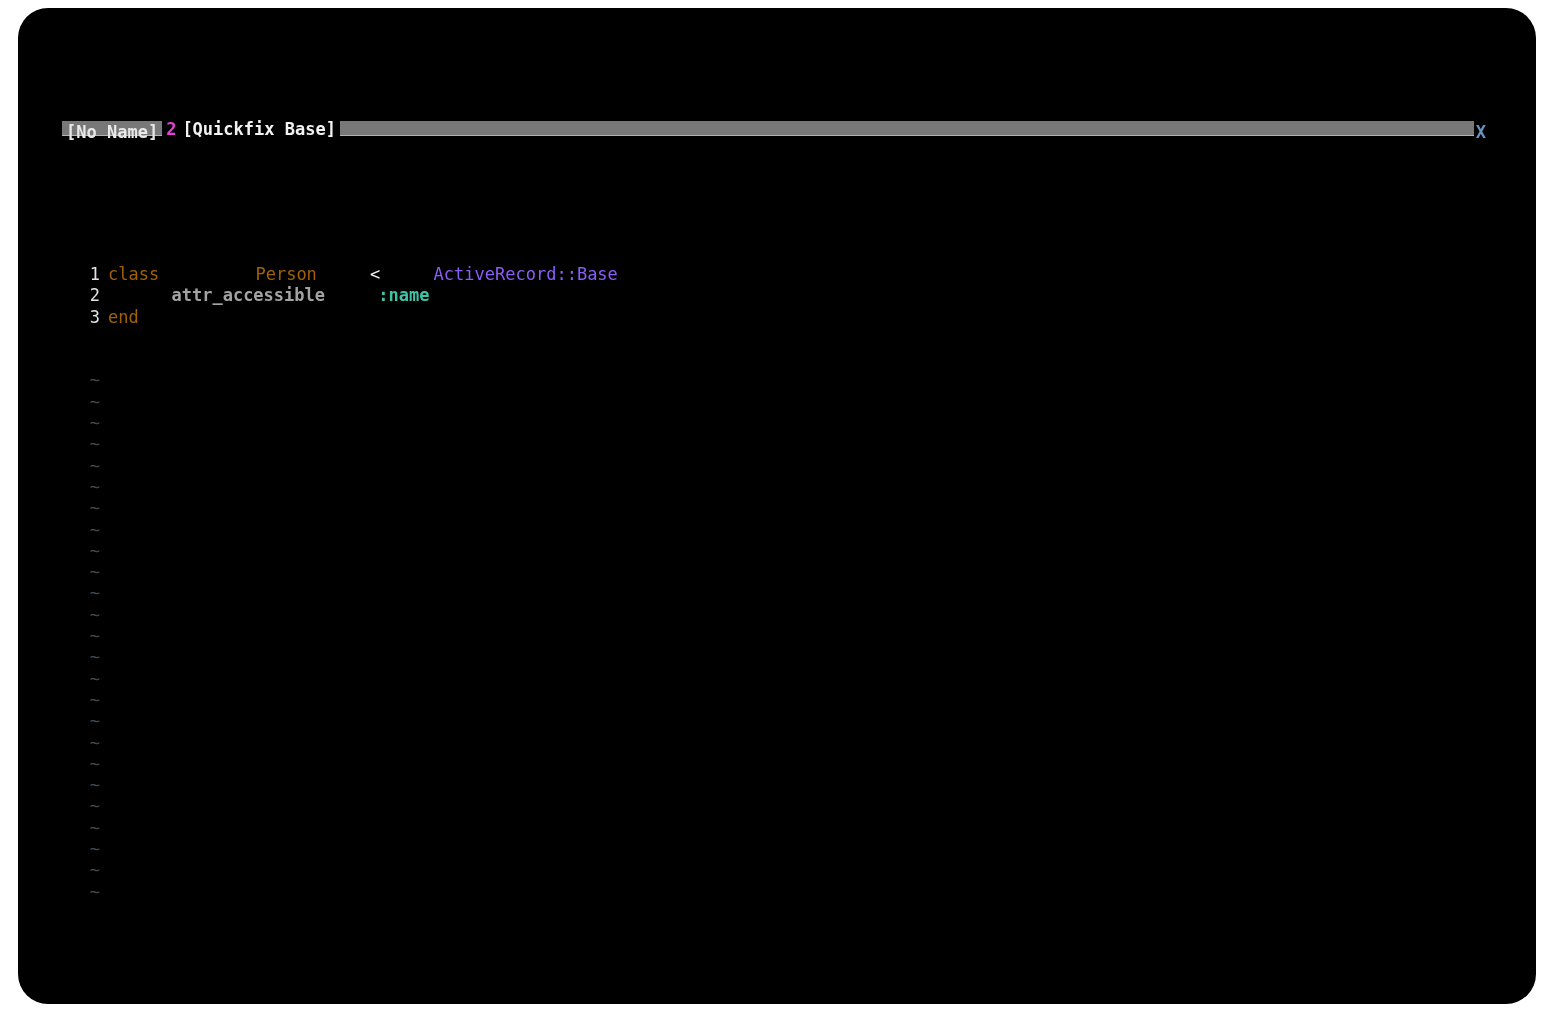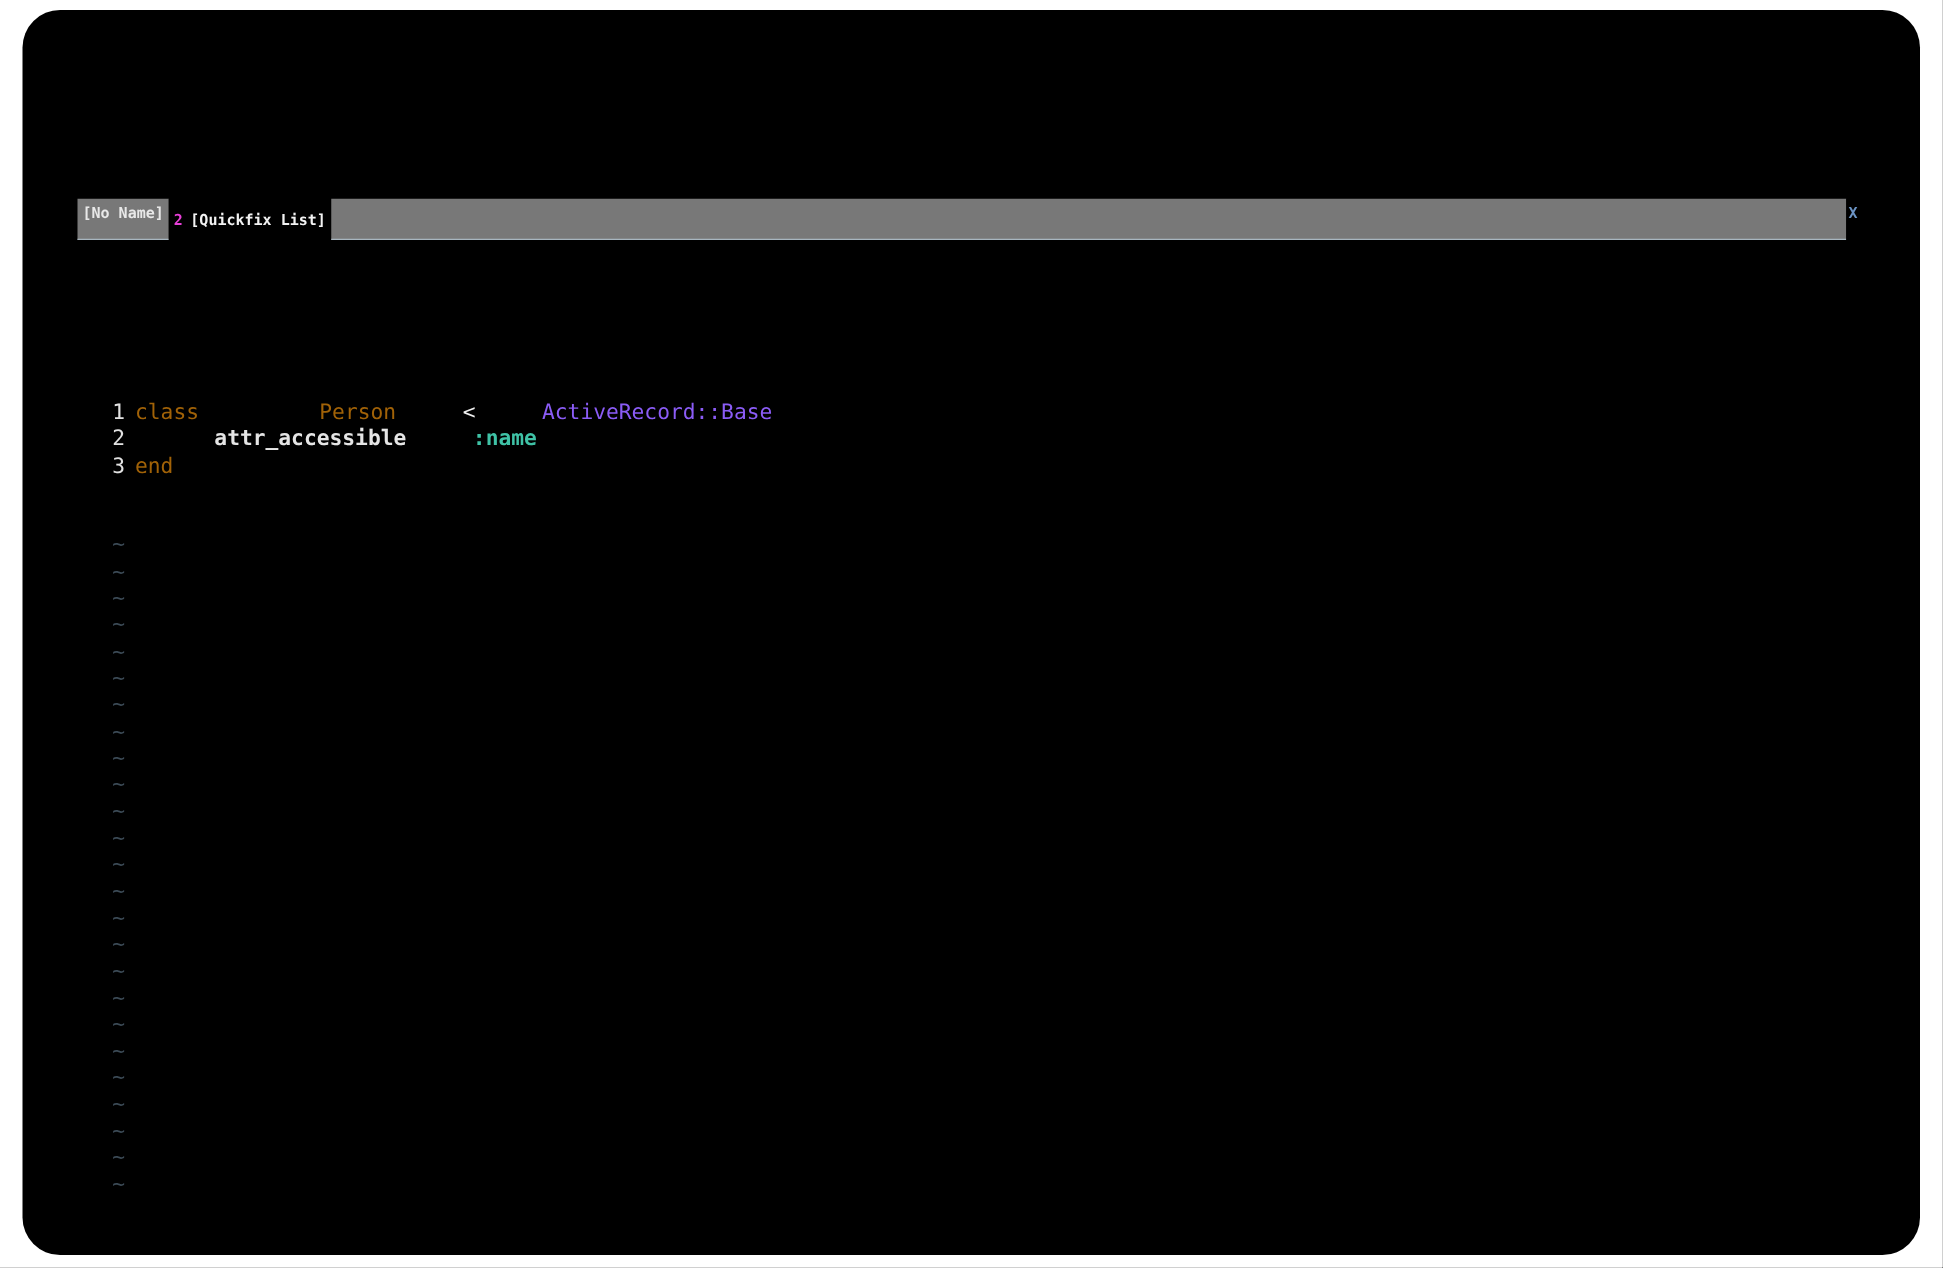--- a/index.html
+++ b/index.html
@@ -35,27 +35,26 @@
     font-family: "DejaVu Sans Mono", "Liberation Mono", monospace;
     font-size: 17px;
     line-height: 21.3px;
     color: #d8d8d8;
     background: #000000;
     white-space: pre;
   }
 
   
   .tabline {
-    height: 33px;
+    height: 15px;
     line-height: 22px;
     display: flex;
     align-items: stretch;
-    font-size: 12px;
+    font-size: 17px;
     background: #000000;
-    margin-top: 38px;
   }
   .tab-inactive {
     background: #787878;
     color: #e8e8e8;
     padding: 0 4px;
     border-bottom: 1px solid #a8b6c0;
     font-weight: bold;
   }
   .tab-active {
     background: #000000;
@@ -92,35 +91,35 @@
     color: #3c4b57;
     display: inline-block;
     width: 38px;
     text-align: right;
     margin-right: 8px;
   }
   .kw   { color: #a16207; }
   .cls  { color: #8b5cf6; }
   .id   { color: #a16207; margin-left: 43px; }
   .op   { color: #f0f0f0; }
-  .fn   { color: #e5e5e5; font-weight: bold; text-align: center; }
+  .fn   { color: #a3a3a3; font-weight: bold; text-align: center; }
   .sym  { color: #3fc2a6; font-weight: bold; }
 </style>
 </head>
 <body>
 
 <div id="root">
   <div class="terminal">
     <div class="screen">
 
       
       <div class="tabline">
         <span class="tab-inactive">[No Name]</span>
         <span class="tab-active">
-          <span class="tab-num">2</span><span class="tab-label">[Quickfix List]</span>
+          <span class="tab-num">2</span><span class="tab-label">[Quickfix Base]</span>
         </span>
         <span class="tab-fill"></span>
         <span class="tab-close">X</span>
       </div>
 
       
       <div class="buffer">
         <div id="code-lines"><div class="crow"><span class="lnum">1</span><span class="kw">class</span><span class="id"> </span><span class="id">Person</span><span class="id"> </span><span class="op">&lt;</span><span class="id"> </span><span class="cls">ActiveRecord::Base</span></div><div class="crow"><span class="lnum">2</span><span class="id">  </span><span class="fn">attr_accessible</span><span class="id"> </span><span class="sym">:name</span></div><div class="crow"><span class="lnum">3</span><span class="kw">end</span></div></div>
         <div id="tilde-lines"><div class="crow"><span class="tilde">~</span></div><div class="crow"><span class="tilde">~</span></div><div class="crow"><span class="tilde">~</span></div><div class="crow"><span class="tilde">~</span></div><div class="crow"><span class="tilde">~</span></div><div class="crow"><span class="tilde">~</span></div><div class="crow"><span class="tilde">~</span></div><div class="crow"><span class="tilde">~</span></div><div class="crow"><span class="tilde">~</span></div><div class="crow"><span class="tilde">~</span></div><div class="crow"><span class="tilde">~</span></div><div class="crow"><span class="tilde">~</span></div><div class="crow"><span class="tilde">~</span></div><div class="crow"><span class="tilde">~</span></div><div class="crow"><span class="tilde">~</span></div><div class="crow"><span class="tilde">~</span></div><div class="crow"><span class="tilde">~</span></div><div class="crow"><span class="tilde">~</span></div><div class="crow"><span class="tilde">~</span></div><div class="crow"><span class="tilde">~</span></div><div class="crow"><span class="tilde">~</span></div><div class="crow"><span class="tilde">~</span></div><div class="crow"><span class="tilde">~</span></div><div class="crow"><span class="tilde">~</span></div><div class="crow"><span class="tilde">~</span></div></div>
       </div>

